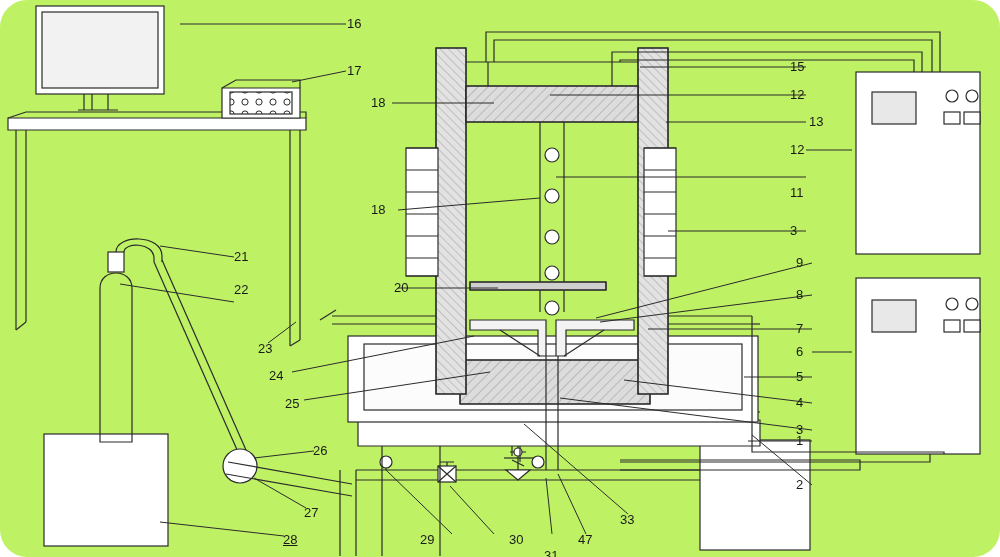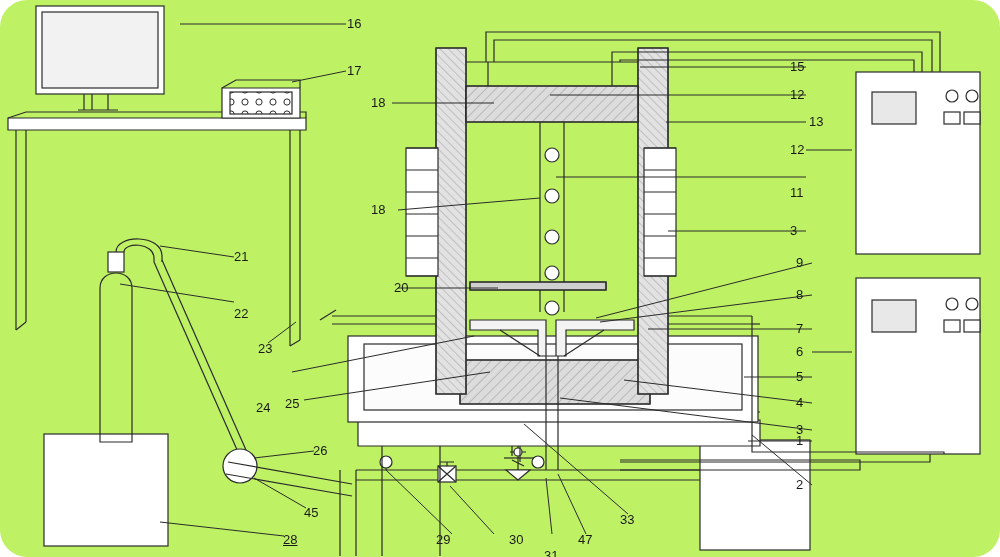--- a/index.html
+++ b/index.html
@@ -240,29 +240,29 @@
     </g>
   </svg>
 
   <div class="lbl" style="left:347px;top:17px;">16</div>
   <div class="lbl" style="left:347px;top:64px;">17</div>
   <div class="lbl" style="left:371px;top:96px;">18</div>
   <div class="lbl" style="left:371px;top:203px;">18</div>
   <div class="lbl" style="left:371px;top:281px;margin-left:23px;">20</div>
 
   <div class="lbl" style="left:234px;top:250px;">21</div>
-  <div class="lbl" style="left:234px;top:307px;">22</div>
+  <div class="lbl" style="left:234px;top:283px;">22</div>
   <div class="lbl" style="left:251px;top:342px;margin-left:7px;">23</div>
-  <div class="lbl" style="left:256px;top:369px;margin-top:32px;">24</div>
+  <div class="lbl" style="left:269px;top:369px;">24</div>
   <div class="lbl" style="left:285px;top:397px;">25</div>
   <div class="lbl" style="left:313px;top:444px;">26</div>
-  <div class="lbl" style="left:304px;top:506px;">45</div>
+  <div class="lbl" style="left:304px;top:506px;">27</div>
   <div class="lbl" style="left:283px;top:533px;text-decoration:underline;">28</div>
 
-  <div class="lbl" style="left:436px;top:533px;text-align:right;">29</div>
+  <div class="lbl" style="left:420px;top:533px;text-align:right;">29</div>
   <div class="lbl" style="left:509px;top:533px;">30</div>
   <div class="lbl" style="left:544px;top:549px;text-align:center;">31</div>
   <div class="lbl" style="left:578px;top:533px;">47</div>
   <div class="lbl" style="left:620px;top:513px;">33</div>
 
   <div class="lbl" style="left:790px;top:60px;">15</div>
   <div class="lbl" style="left:790px;top:88px;">12</div>
   <div class="lbl" style="left:790px;top:115px;margin-left:19px;">13</div>
   <div class="lbl" style="left:790px;top:143px;">12</div>
   <div class="lbl" style="left:790px;top:170px;margin-top:16px;">11</div>

